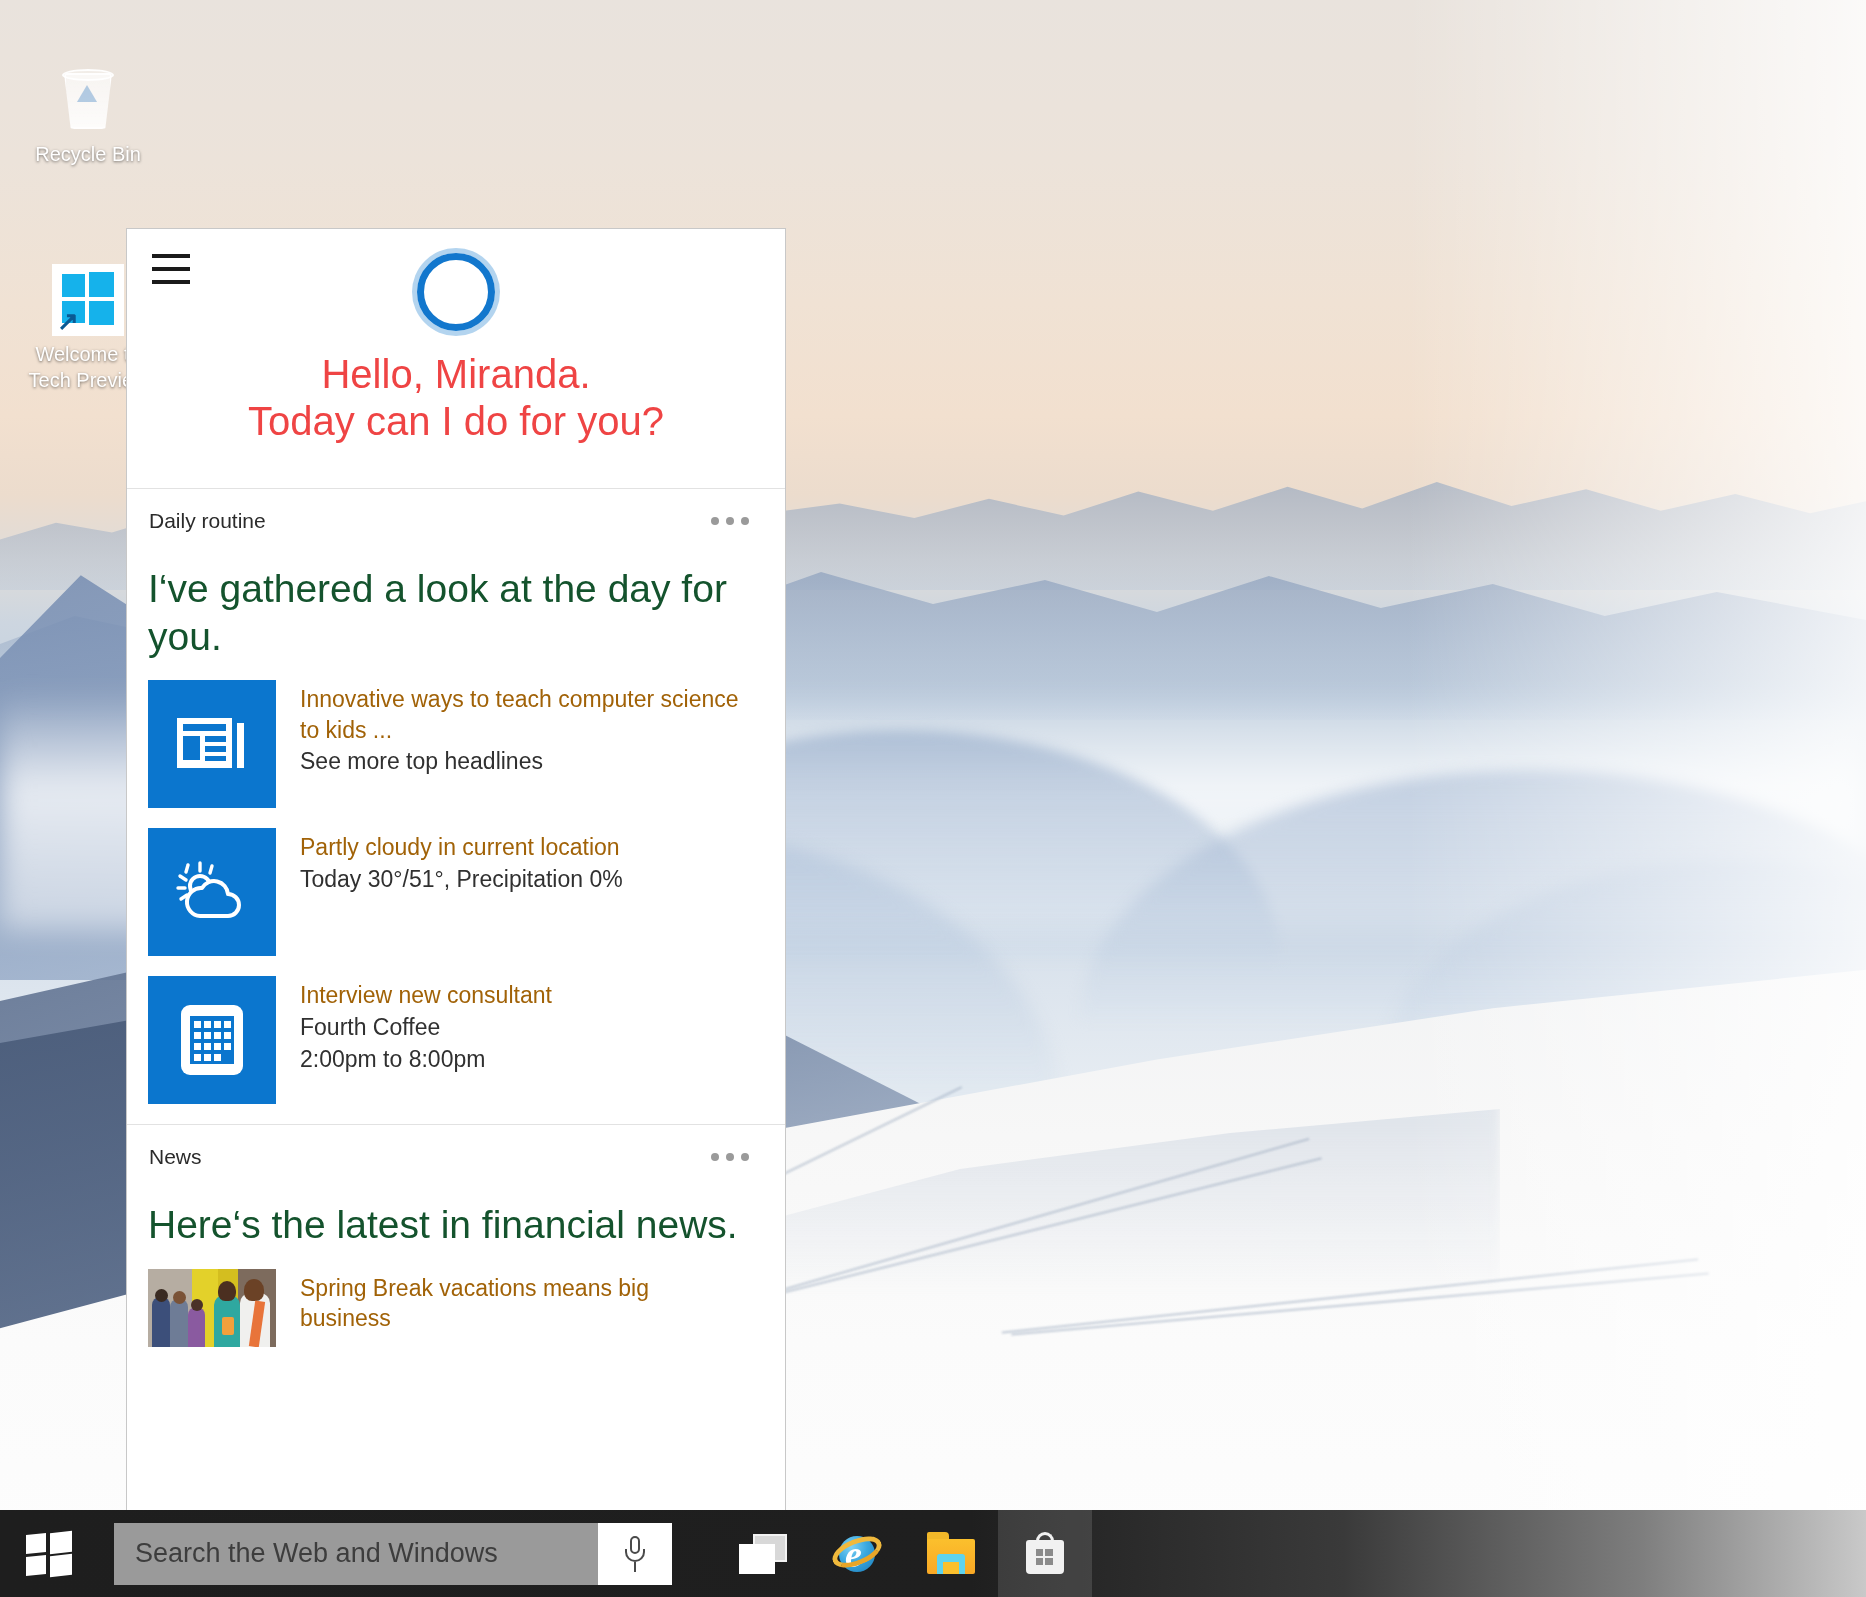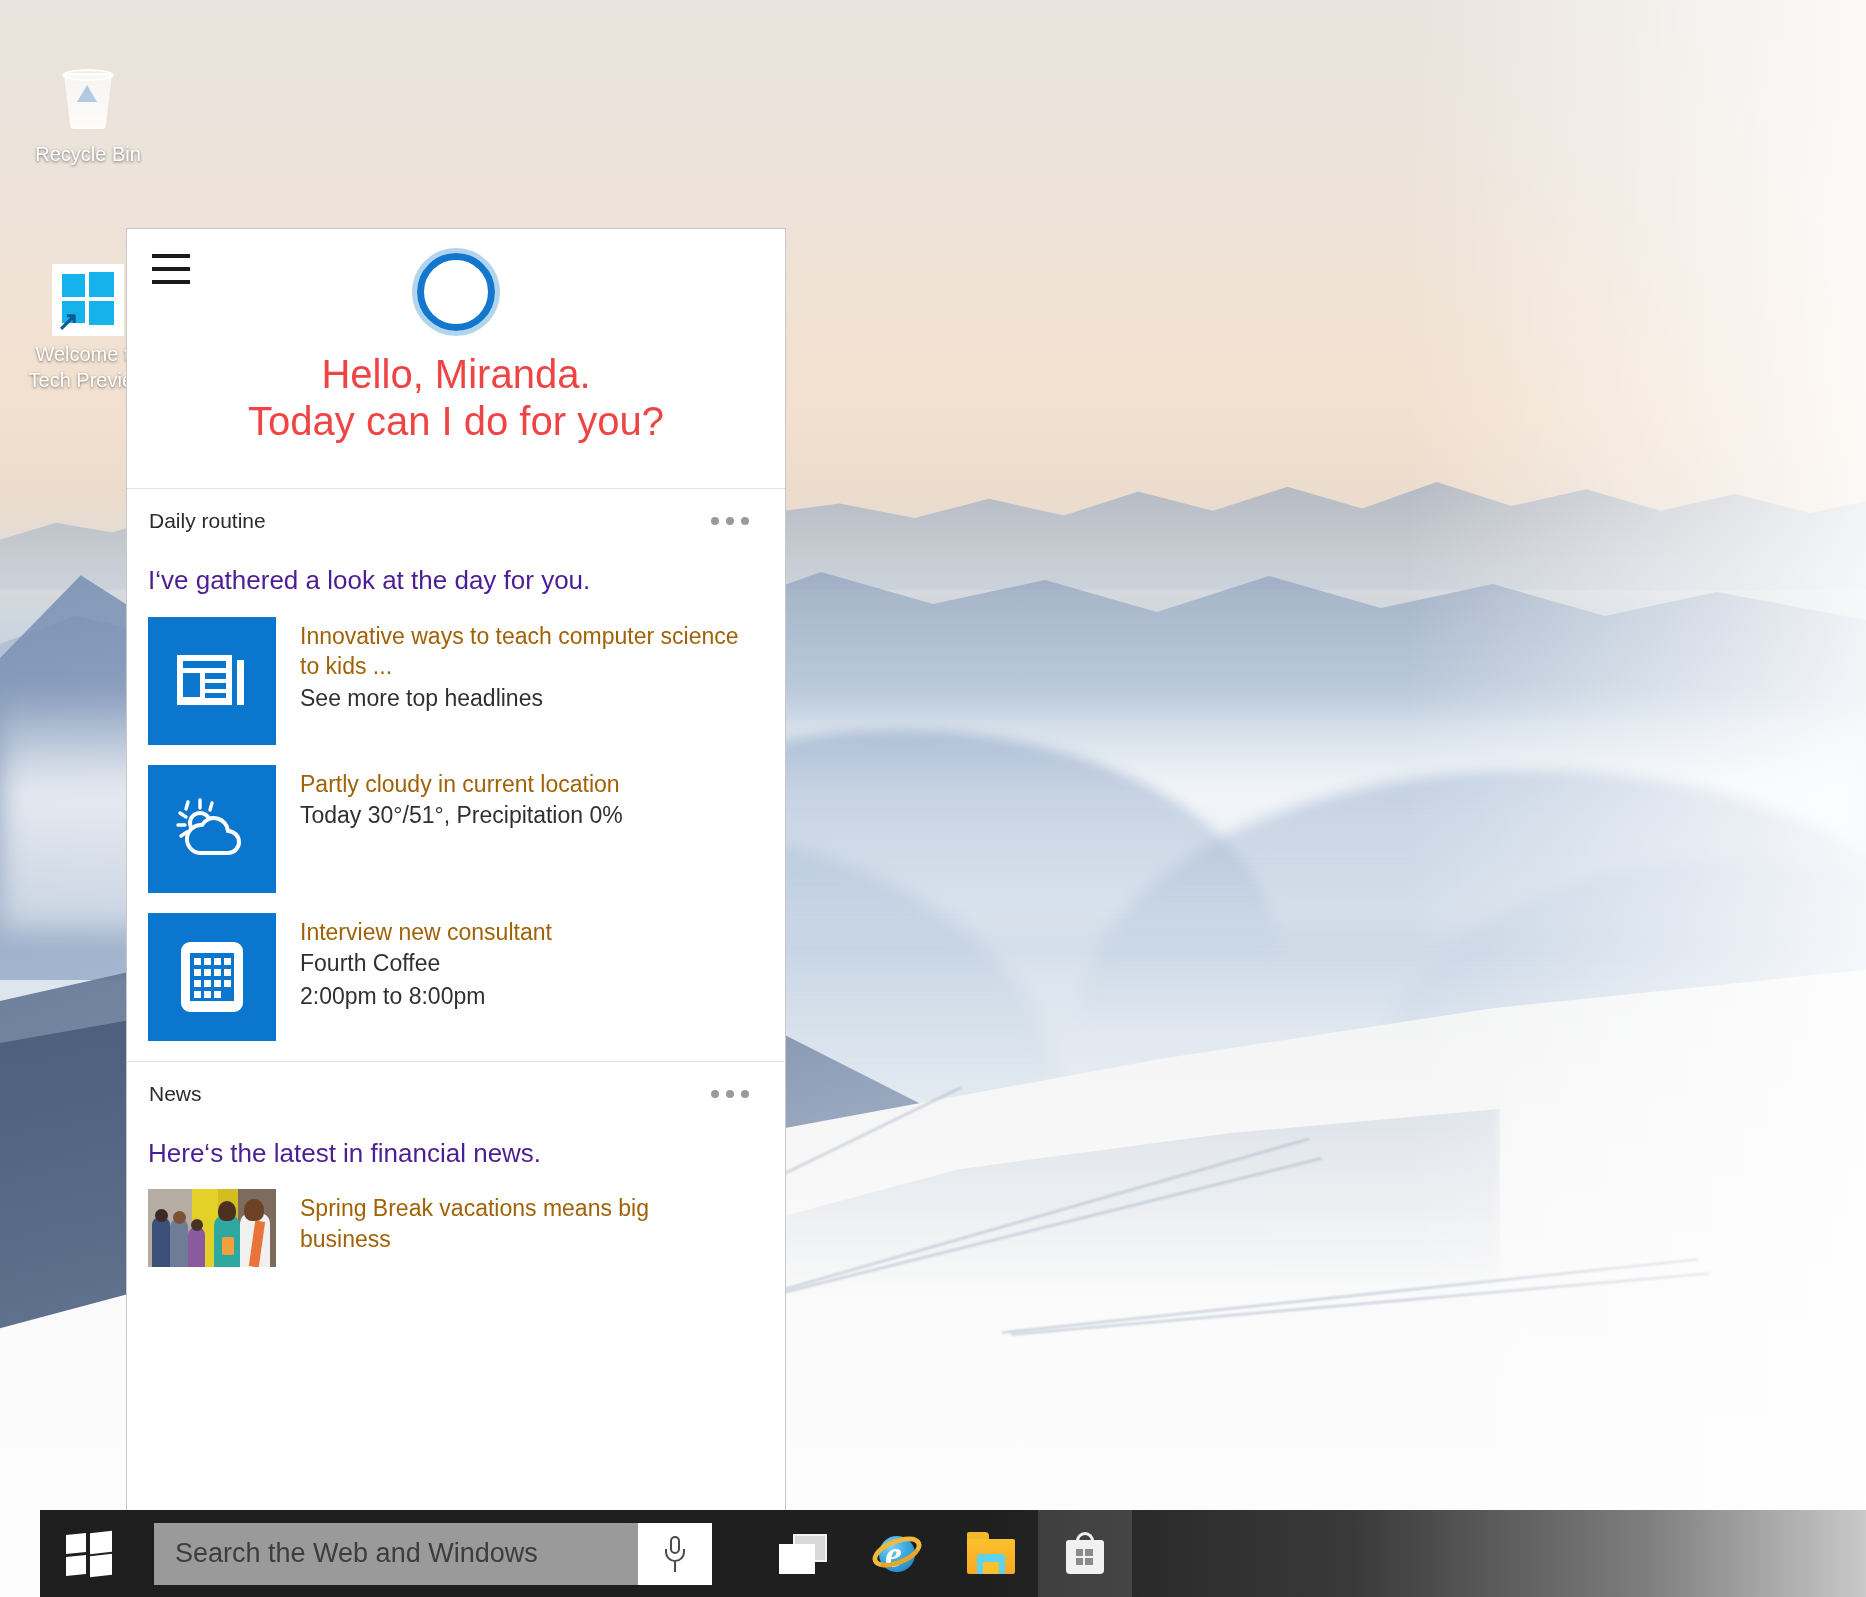--- a/index.html
+++ b/index.html
@@ -309,22 +309,22 @@
     background: #9a9a9a;
   }
 
   .section-divider {
     height: 1px;
     background: #e2e2e2;
     margin: 10px 0 0 0;
   }
 
   .headline {
-    font-size: 26px;
-    color: #4c1d95;
+    font-size: 39px;
+    color: #14532d;
     line-height: 1.22;
     padding: 18px 40px 10px 21px;
     font-weight: 400;
   }
 
   .tile-row {
     display: flex;
     align-items: flex-start;
     gap: 24px;
     padding: 10px 28px 10px 21px;
@@ -378,21 +378,20 @@
   .news-thumb .phone{ position: absolute; left: 74px; top: 48px; width: 12px; height: 18px; background: #f2a03c; border-radius: 2px; }
 
   
   #taskbar {
     position: absolute;
     left: 0; right: 0; bottom: 0;
     height: 87px;
     background: linear-gradient(to right, #1e1e1e 0%, #1f1f1f 52%, #3a3a3a 72%, #7e7e7e 88%, #c9c9c9 100%);
     display: flex;
     align-items: center;
-    margin-left: 40px;
   }
 
   .start-button {
     width: 97px; height: 87px;
     display: flex; align-items: center; justify-content: center;
     cursor: pointer;
   }
   .start-logo {
     position: relative;
     width: 46px; height: 44px;

